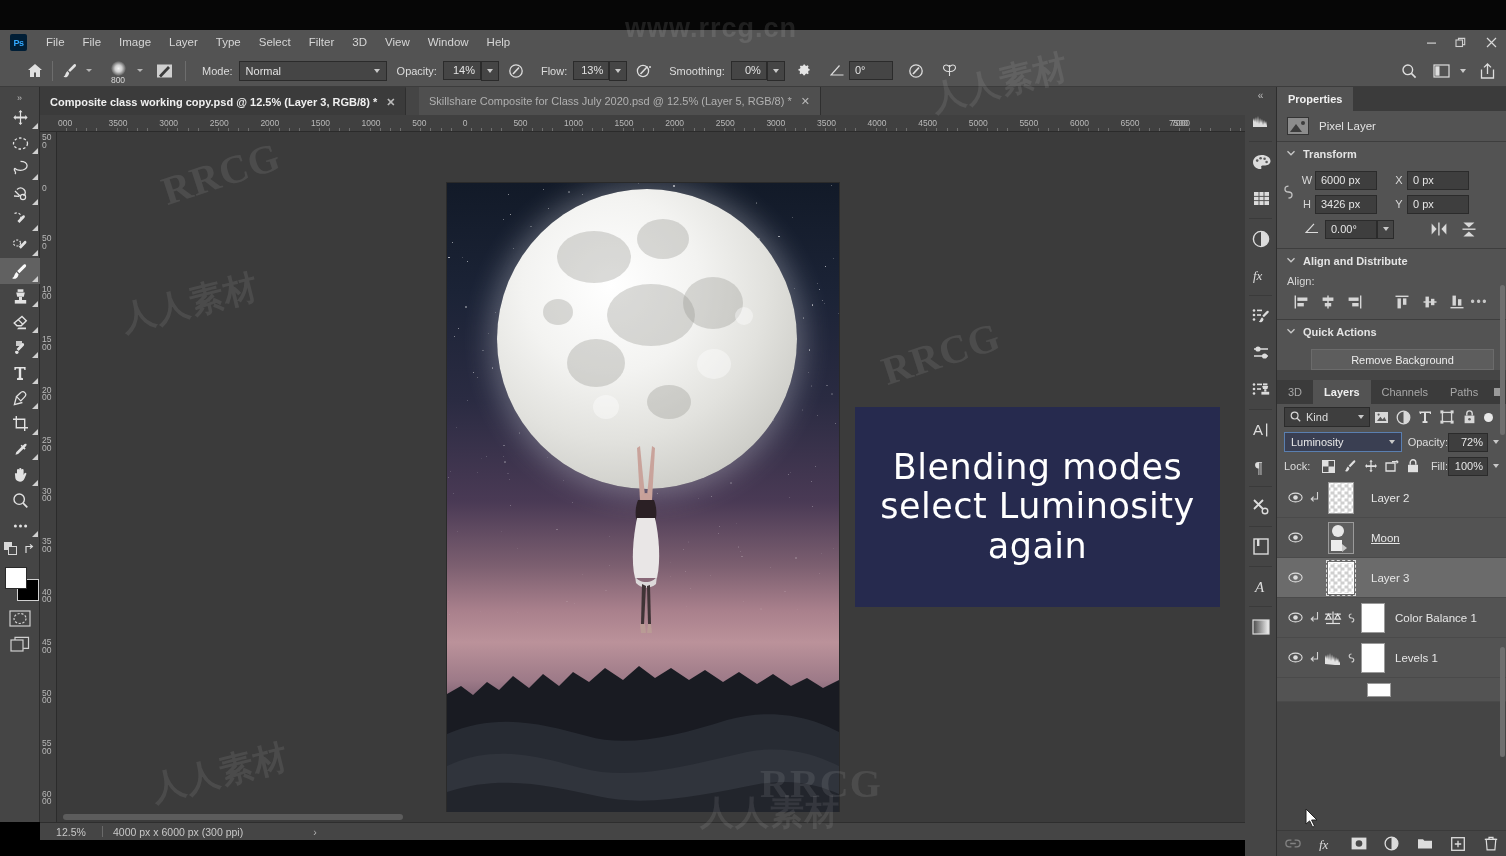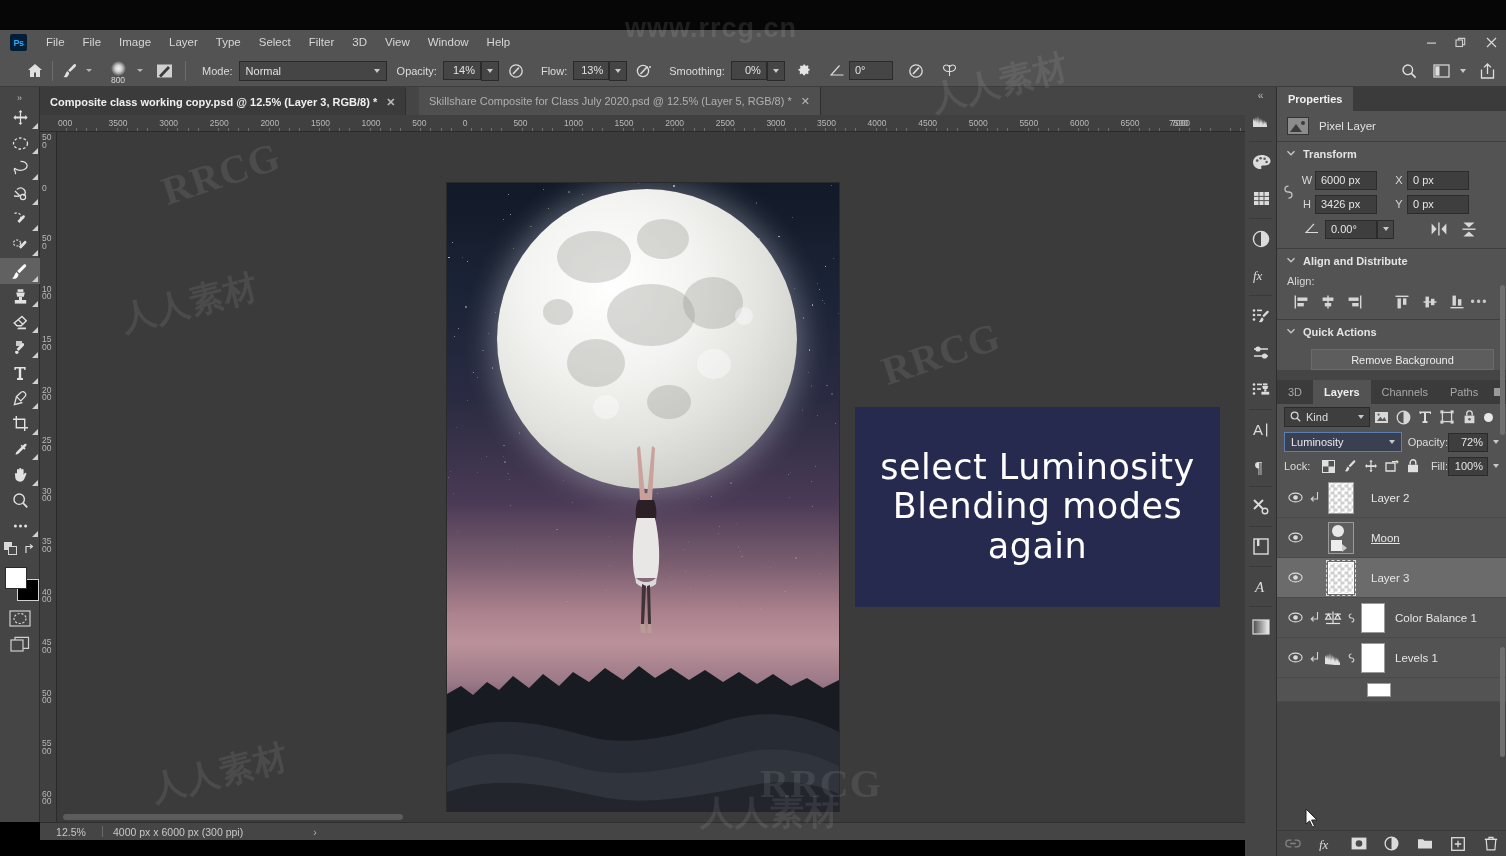--- a/index.html
+++ b/index.html
@@ -885,22 +885,22 @@
         <path d="M14 80 C10 100 8 124 12 140 L34 140 C38 122 36 98 32 80 Z" fill="#e9e6e6"></path>
         <path d="M12 138 C16 146 30 146 34 138 L33 146 C26 152 18 150 13 145 Z" fill="#dcd9da"></path>
         <path d="M19 146 L18 186 L21 186 L23 148 Z" fill="#3f3336"></path>
         <path d="M27 147 L28 186 L25 186 L24 148 Z" fill="#3f3336"></path>
         <path d="M17 186 L18 195 L23 195 L22 186 Z" fill="#b99b95"></path>
         <path d="M25 186 L24 195 L29 195 L28 186 Z" fill="#b99b95"></path>
       </svg>
     </div>
 
     <div class="callout" style="left:798px;top:275px">
+      <div>Blending modes</div>
       <div>select Luminosity</div>
-      <div>Blending modes</div>
       <div>again</div>
     </div>
   </div>
 
   <div class="wm wm-rrcg" style="left:160px;top:150px;transform:rotate(-18deg)">RRCG</div>
   <div class="wm wm-rrcg" style="left:880px;top:330px;transform:rotate(-18deg)">RRCG</div>
   <div class="wm wm-cn" style="left:120px;top:280px;transform:rotate(-14deg)">人人素材</div>
   <div class="wm wm-cn" style="left:930px;top:60px;transform:rotate(-14deg)">人人素材</div>
   <div class="wm wm-cn" style="left:150px;top:750px;transform:rotate(-14deg)">人人素材</div>
   <div class="wm wm-cn" style="left:700px;top:790px;">人人素材</div>

